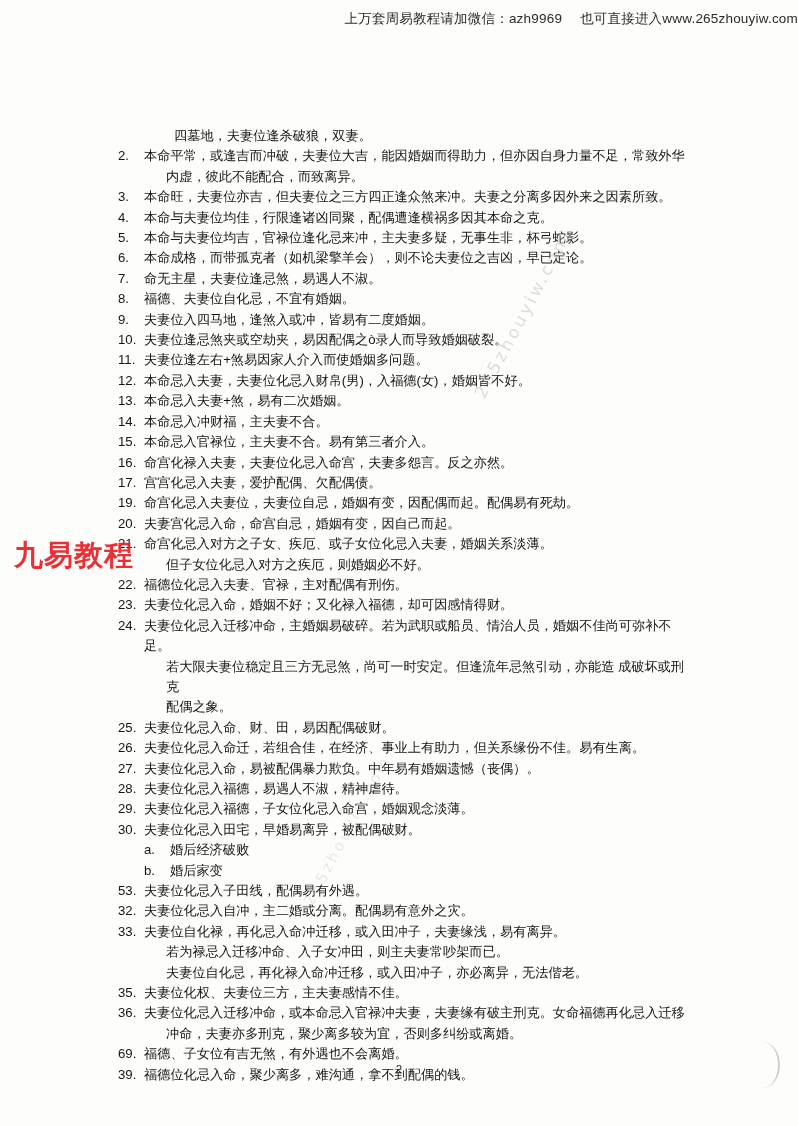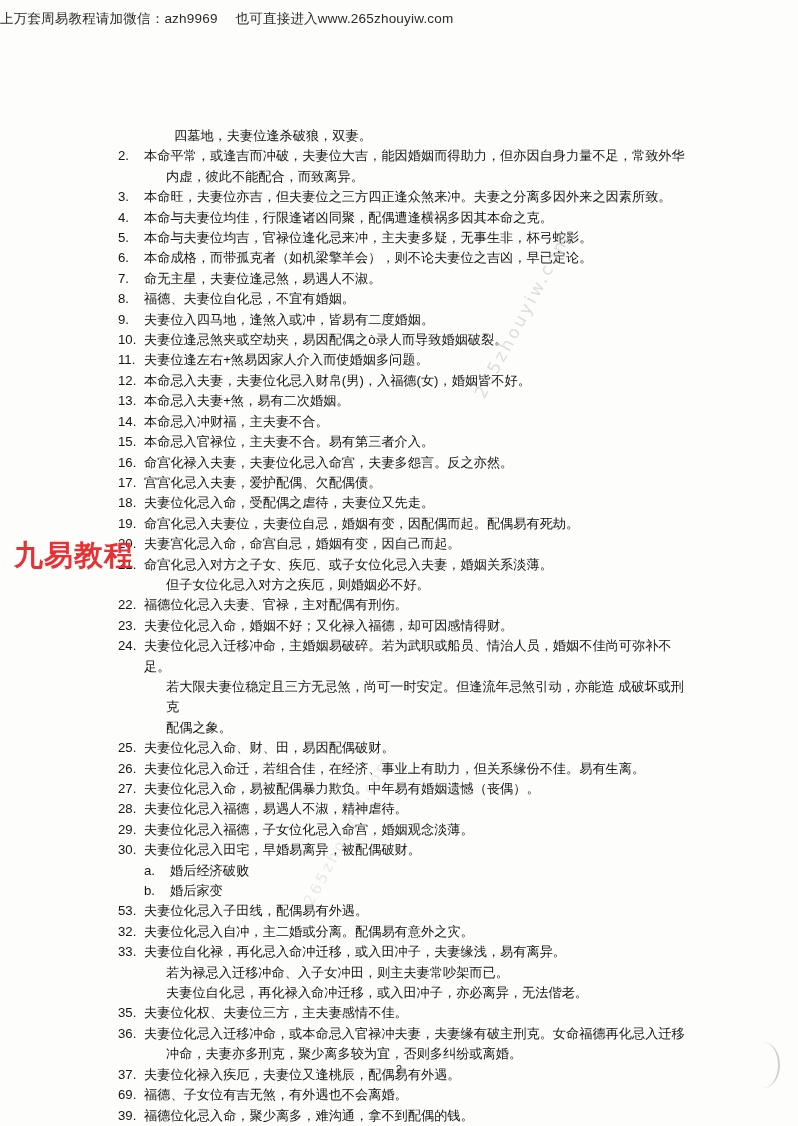--- a/index.html
+++ b/index.html
@@ -15,21 +15,21 @@
     width: 798px;
     height: 1126px;
     background: #fdfdfb;
     overflow: hidden;
   }
   .header-line {
     position: absolute;
     top: 10px;
     left: 0;
     width: 798px;
-    text-align: left;
+    text-align: right;
     font-size: 13.5px;
     color: #2b2b2b;
     letter-spacing: 0.2px;
     white-space: nowrap;
   }
   .header-line .gap {
     display: inline-block;
     width: 18px;
   }
   .content {
@@ -129,21 +129,20 @@
         <div class="line"><span class="num">8.</span><span class="txt">福德、夫妻位自化忌，不宜有婚姻。</span></div>
         <div class="line"><span class="num">9.</span><span class="txt">夫妻位入四马地，逢煞入或冲，皆易有二度婚姻。</span></div>
         <div class="line"><span class="num">10.</span><span class="txt">夫妻位逢忌煞夹或空劫夹，易因配偶之ò录人而导致婚姻破裂。</span></div>
         <div class="line"><span class="num">11.</span><span class="txt">夫妻位逢左右+煞易因家人介入而使婚姻多问题。</span></div>
         <div class="line"><span class="num">12.</span><span class="txt">本命忌入夫妻，夫妻位化忌入财帛(男)，入福德(女)，婚姻皆不好。</span></div>
         <div class="line"><span class="num">13.</span><span class="txt">本命忌入夫妻+煞，易有二次婚姻。</span></div>
         <div class="line"><span class="num">14.</span><span class="txt">本命忌入冲财福，主夫妻不合。</span></div>
         <div class="line"><span class="num">15.</span><span class="txt">本命忌入官禄位，主夫妻不合。易有第三者介入。</span></div>
         <div class="line"><span class="num">16.</span><span class="txt">命宫化禄入夫妻，夫妻位化忌入命宫，夫妻多怨言。反之亦然。</span></div>
         <div class="line"><span class="num">17.</span><span class="txt">宫宫化忌入夫妻，爱护配偶、欠配偶债。</span></div>
-        <div class="line"><span class="num">18.</span><span class="txt">夫妻位化忌入命，受配偶之虐待，夫妻位又先走。</span></div>
         <div class="line"><span class="num">19.</span><span class="txt">命宫化忌入夫妻位，夫妻位自忌，婚姻有变，因配偶而起。配偶易有死劫。</span></div>
         <div class="line"><span class="num">20.</span><span class="txt">夫妻宫化忌入命，命宫自忌，婚姻有变，因自己而起。</span></div>
         <div class="line"><span class="num">21.</span><span class="txt">命宫化忌入对方之子女、疾厄、或子女位化忌入夫妻，婚姻关系淡薄。</span></div>
         <div class="line indent-1"><span class="txt">但子女位化忌入对方之疾厄，则婚姻必不好。</span></div>
         <div class="line"><span class="num">22.</span><span class="txt">福德位化忌入夫妻、官禄，主对配偶有刑伤。</span></div>
         <div class="line"><span class="num">23.</span><span class="txt">夫妻位化忌入命，婚姻不好；又化禄入福德，却可因感情得财。</span></div>
         <div class="line"><span class="num">24.</span><span class="txt">夫妻位化忌入迁移冲命，主婚姻易破碎。若为武职或船员、情治人员，婚姻不佳尚可弥补不足。</span></div>
         <div class="line indent-1"><span class="txt">若大限夫妻位稳定且三方无忌煞，尚可一时安定。但逢流年忌煞引动，亦能造 成破坏或刑克</span></div>
         <div class="line indent-1"><span class="txt">配偶之象。</span></div>
         <div class="line"><span class="num">25.</span><span class="txt">夫妻位化忌入命、财、田，易因配偶破财。</span></div>
@@ -155,21 +154,20 @@
         <div class="line indent-3"><span class="num">a.</span><span class="txt">婚后经济破败</span></div>
         <div class="line indent-3"><span class="num">b.</span><span class="txt">婚后家变</span></div>
         <div class="line"><span class="num">53.</span><span class="txt">夫妻位化忌入子田线，配偶易有外遇。</span></div>
         <div class="line"><span class="num">32.</span><span class="txt">夫妻位化忌入自冲，主二婚或分离。配偶易有意外之灾。</span></div>
         <div class="line"><span class="num">33.</span><span class="txt">夫妻位自化禄，再化忌入命冲迁移，或入田冲子，夫妻缘浅，易有离异。</span></div>
         <div class="line indent-1"><span class="txt">若为禄忌入迁移冲命、入子女冲田，则主夫妻常吵架而已。</span></div>
         <div class="line indent-1"><span class="txt">夫妻位自化忌，再化禄入命冲迁移，或入田冲子，亦必离异，无法偕老。</span></div>
         <div class="line"><span class="num">35.</span><span class="txt">夫妻位化权、夫妻位三方，主夫妻感情不佳。</span></div>
         <div class="line"><span class="num">36.</span><span class="txt">夫妻位化忌入迁移冲命，或本命忌入官禄冲夫妻，夫妻缘有破主刑克。女命福德再化忌入迁移</span></div>
         <div class="line indent-1"><span class="txt">冲命，夫妻亦多刑克，聚少离多较为宜，否则多纠纷或离婚。</span></div>
-        <div class="line"><span class="num">37.</span><span class="txt">夫妻位化禄入疾厄，夫妻位又逢桃辰，配偶易有外遇。</span></div>
         <div class="line"><span class="num">69.</span><span class="txt">福德、子女位有吉无煞，有外遇也不会离婚。</span></div>
         <div class="line"><span class="num">39.</span><span class="txt">福德位化忌入命，聚少离多，难沟通，拿不到配偶的钱。</span></div>
       </div>
   </div>
 
   <div class="wm-logo">九易教程</div>
   <div class="wm-diag wm-d1">265zhouyiw.com</div>
   <div class="wm-diag wm-d2">265zhouyiw.com</div>
   <div class="wm-swoosh"></div>
 

